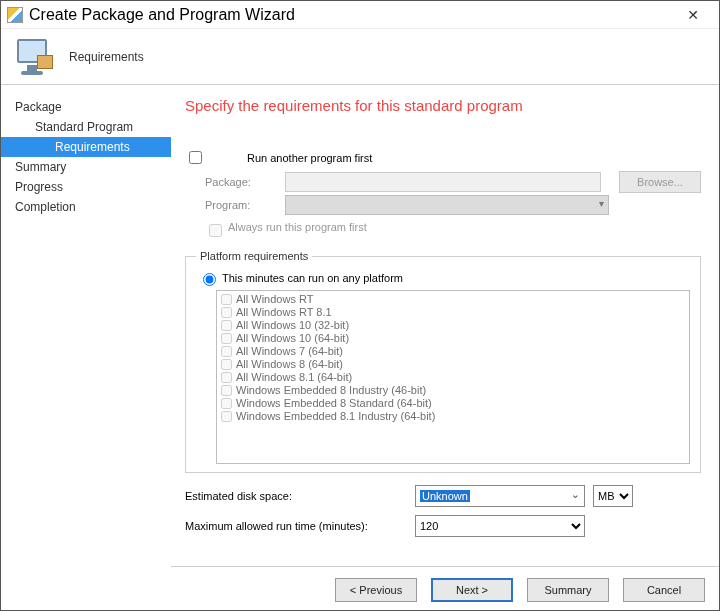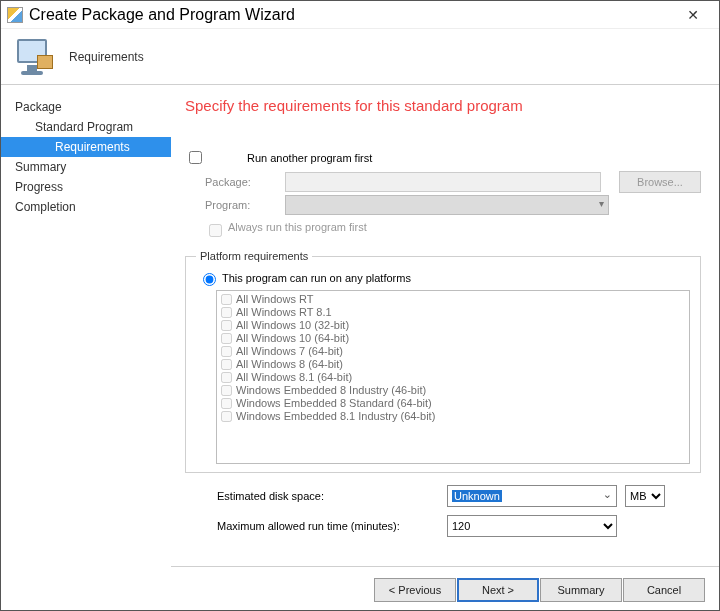--- a/index.html
+++ b/index.html
@@ -129,42 +129,42 @@
     background: #fff;
     overflow-y: scroll;
     padding: 2px 2px;
     color: #6f6f6f;
   }
   .platform-list .item { display:flex; align-items:center; height: 13px; line-height:13px; }
   .platform-list .item input { margin: 0 4px 0 2px; width:11px; height:11px; }
 
   .bottom-fields { margin-top: 12px; }
   .bf-row { display:flex; align-items:center; margin-bottom: 8px; }
-  .bf-row .bf-lbl { width: 230px; margin-left: 32px; }
+  .bf-row .bf-lbl { width: 230px; }
   .bf-row select, .bf-row .combo {
     height: 22px; border: 1px solid #888; background:#fff; font: inherit;
   }
   .combo {
     width: 170px; padding: 0 4px; position: relative; display:flex; align-items:center;
   }
   .combo .sel { background:#1e74d2; color:#fff; padding:0 2px; }
   .combo::after { content:"⌄"; position:absolute; right:4px; top:2px; color:#555; }
   .mb-select { width: 40px; margin-left: 8px; }
   .rt-select { width: 170px; }
 
   .footer {
     position: absolute;
     bottom: 0; right: 0; left: 0;
     height: 46px;
     border-top: 1px solid #cfcfcf;
     display: flex;
     align-items: center;
     justify-content: flex-end;
     padding-right: 14px;
-    gap: 1px;
+    gap: 14px;
     background:#fff;
   }
   .footer button {
     height: 24px; min-width: 82px;
     background: #e8e8e8; border: 1px solid #9a9a9a;
     font: inherit; font-size: 11px; color:#222;
     cursor: pointer;
   }
   .footer button.primary { border: 2px solid #2e72c9; }
 </style>
@@ -216,21 +216,21 @@
     </div>
     <div class="disabled-chk-row">
       <input type="checkbox" disabled="" style="">
       <span>Always run this program first</span>
     </div>
 
     <fieldset class="platform">
       <legend>Platform requirements</legend>
       <div class="radio-row">
         <input type="radio" name="plat" checked="" style="">
-        <label>This program can run on any platforms</label>
+        <label>This minutes can run on any platform</label>
       </div>
       <div class="platform-list">
         <div class="item">
             <input type="checkbox" disabled="" style="">
             <span>All Windows RT</span>
           </div>
         <div class="item">
             <input type="checkbox" disabled="" style="">
             <span>All Windows RT 8.1</span>
           </div>

